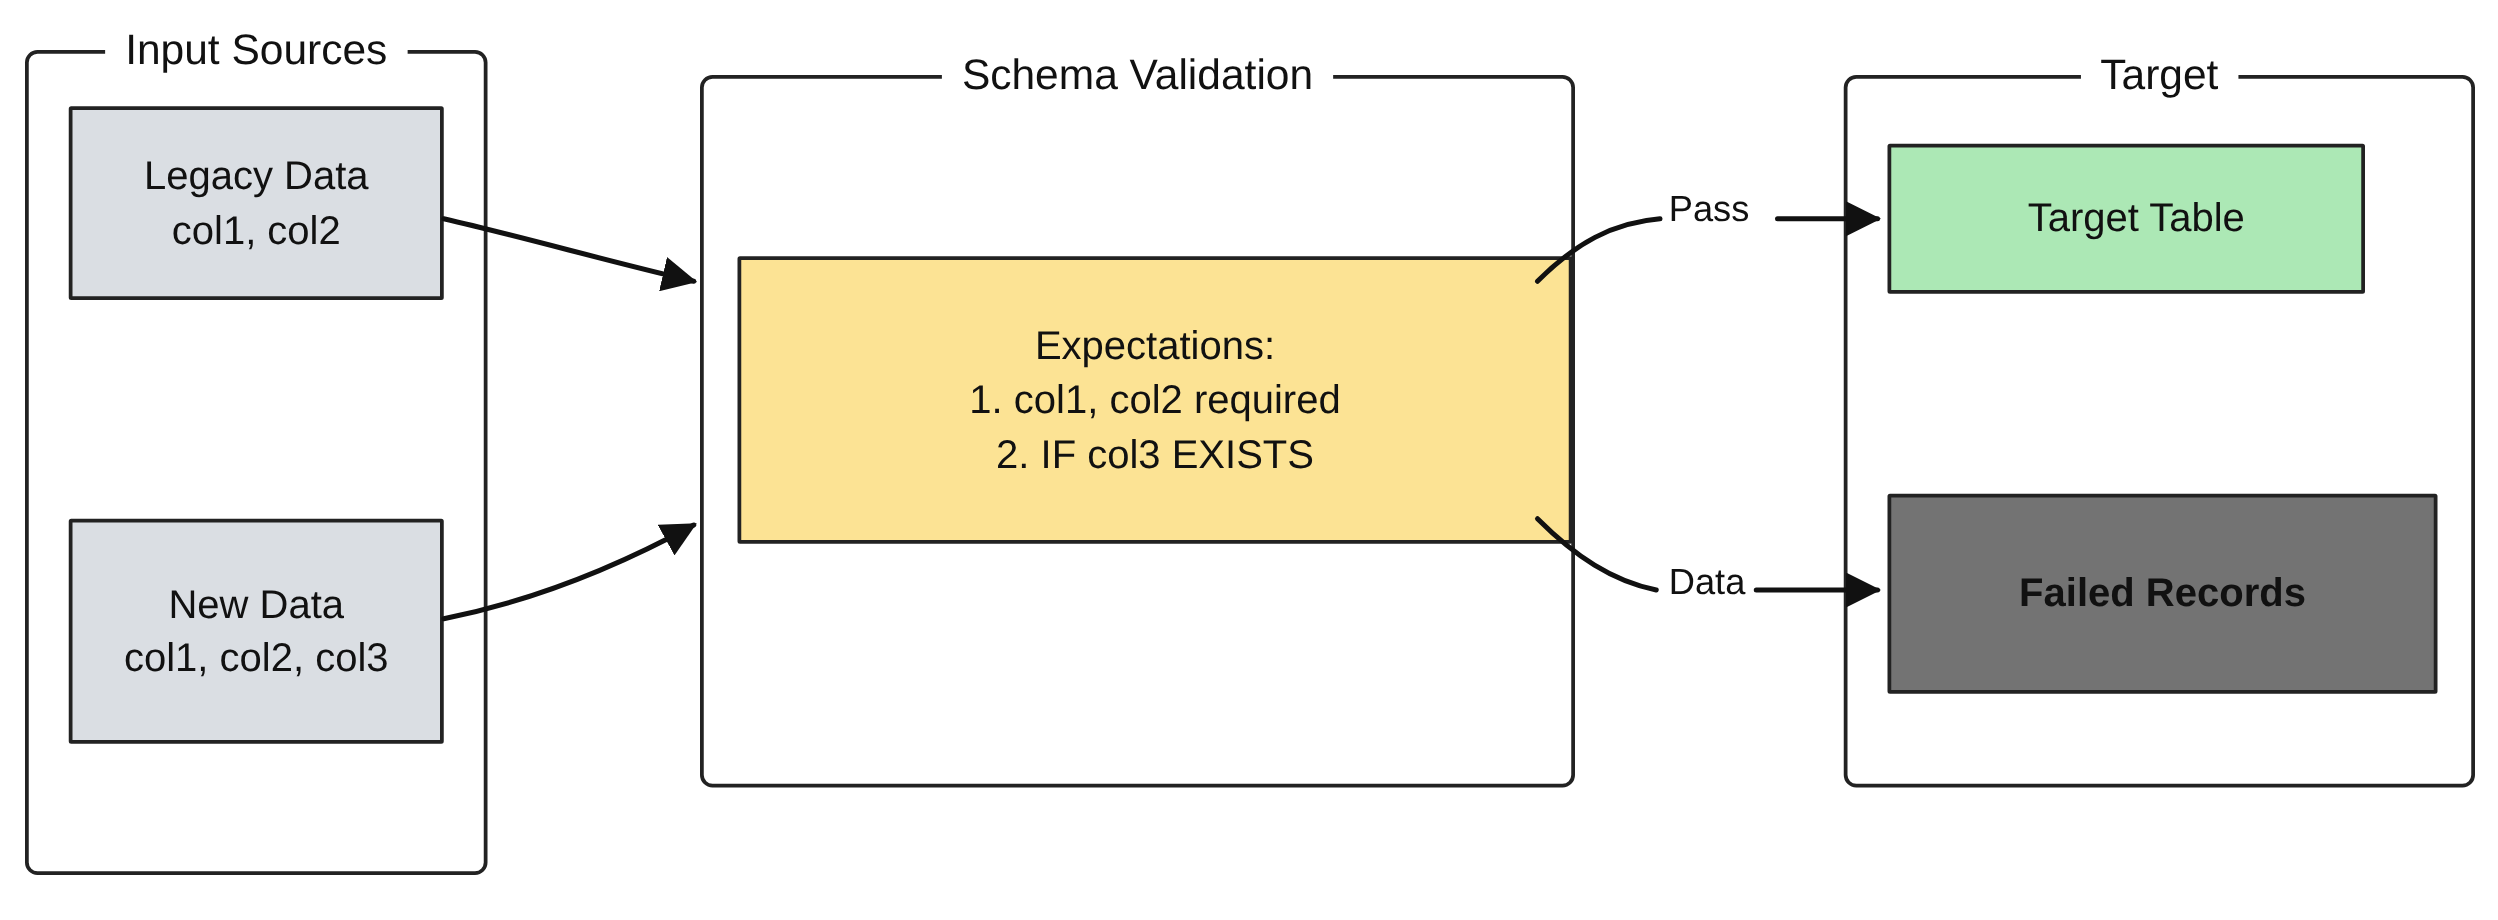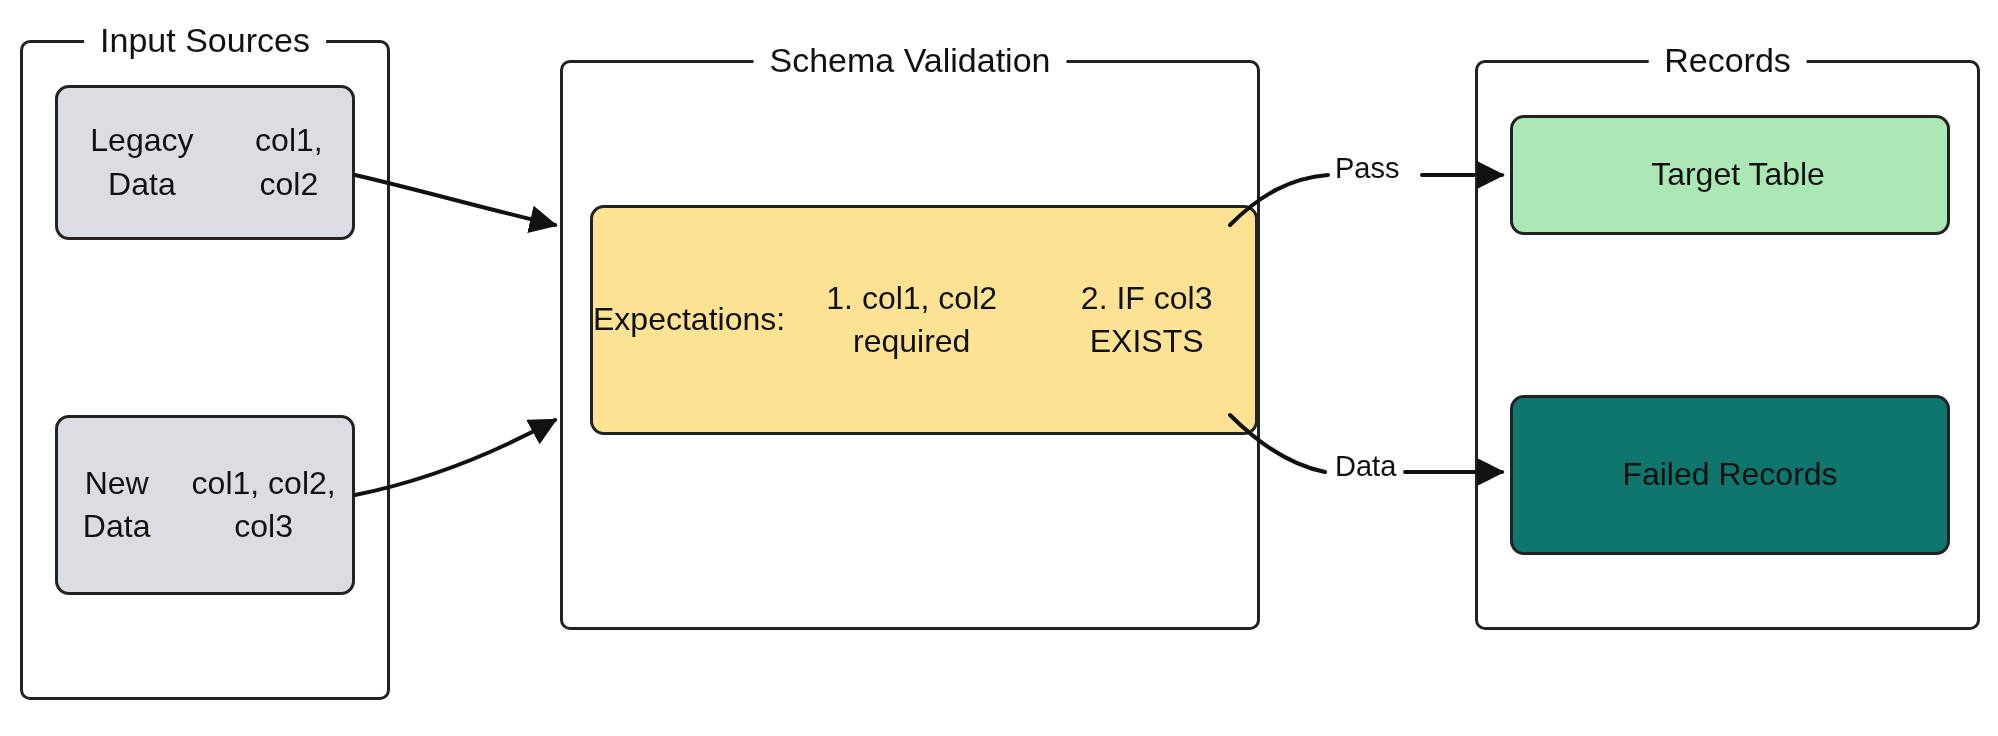--- a/index.html
+++ b/index.html
@@ -30,33 +30,32 @@
     left: 50%;
     transform: translateX(-50%);
     background: #fff;
     padding: 0 16px;
     font-size: 34px;
     white-space: nowrap;
   }
   .box {
     position: absolute;
     border: 3px solid #222;
-    border-radius: 14px;
+    border-radius: 2px;
     box-sizing: border-box;
     text-align: center;
     display: flex;
-    flex-direction: row;
+    flex-direction: column;
     justify-content: center;
-    align-items: center;
     font-size: 32px;
     line-height: 1.35;
   }
   .box-gray  { background: #dadee3; }
   .box-green { background: #ace8b5; }
-  .box-red   { background: #0f766e; }
+  .box-red   { background: #737373; font-weight: bold; }
   .box-yell  { background: #fce394; }
   svg.overlay {
     position: absolute;
     left: 0; top: 0;
     width: 1998px;
     height: 736px;
     pointer-events: none;
   }
   .edge-label {
     position: absolute;
@@ -84,23 +83,23 @@
   <div class="panel" style="left:560px; top:60px; width:700px; height:570px;">
     <span class="panel-title">Schema Validation</span>
   </div>
   <div class="box box-yell" style="left:590px; top:205px; width:668px; height:230px; font-size:32px;">
     <span>Expectations:</span>
     <span>1. col1, col2 required</span>
     <span>2. IF col3 EXISTS</span>
   </div>
 
   <div class="panel" style="left:1475px; top:60px; width:505px; height:570px;">
-    <span class="panel-title">Records</span>
+    <span class="panel-title">Target</span>
   </div>
-  <div class="box box-green" style="left:1510px; top:115px; width:440px; height:120px;padding-left:16px;">
+  <div class="box box-green" style="left:1510px; top:115px; width:382px; height:120px;padding-left:16px;">
     <span>Target Table</span>
   </div>
   <div class="box box-red" style="left:1510px; top:395px; width:440px; height:160px;">
     <span>Failed Records</span>
   </div>
 
   <svg class="overlay" viewBox="0 0 1998 736">
     <defs>
       <marker id="arrowhead" viewBox="0 0 10 10" refX="9" refY="5" markerWidth="7" markerHeight="7" orient="auto-start-reverse">
         <path d="M 0 0 L 10 5 L 0 10 z" fill="#111"></path>

